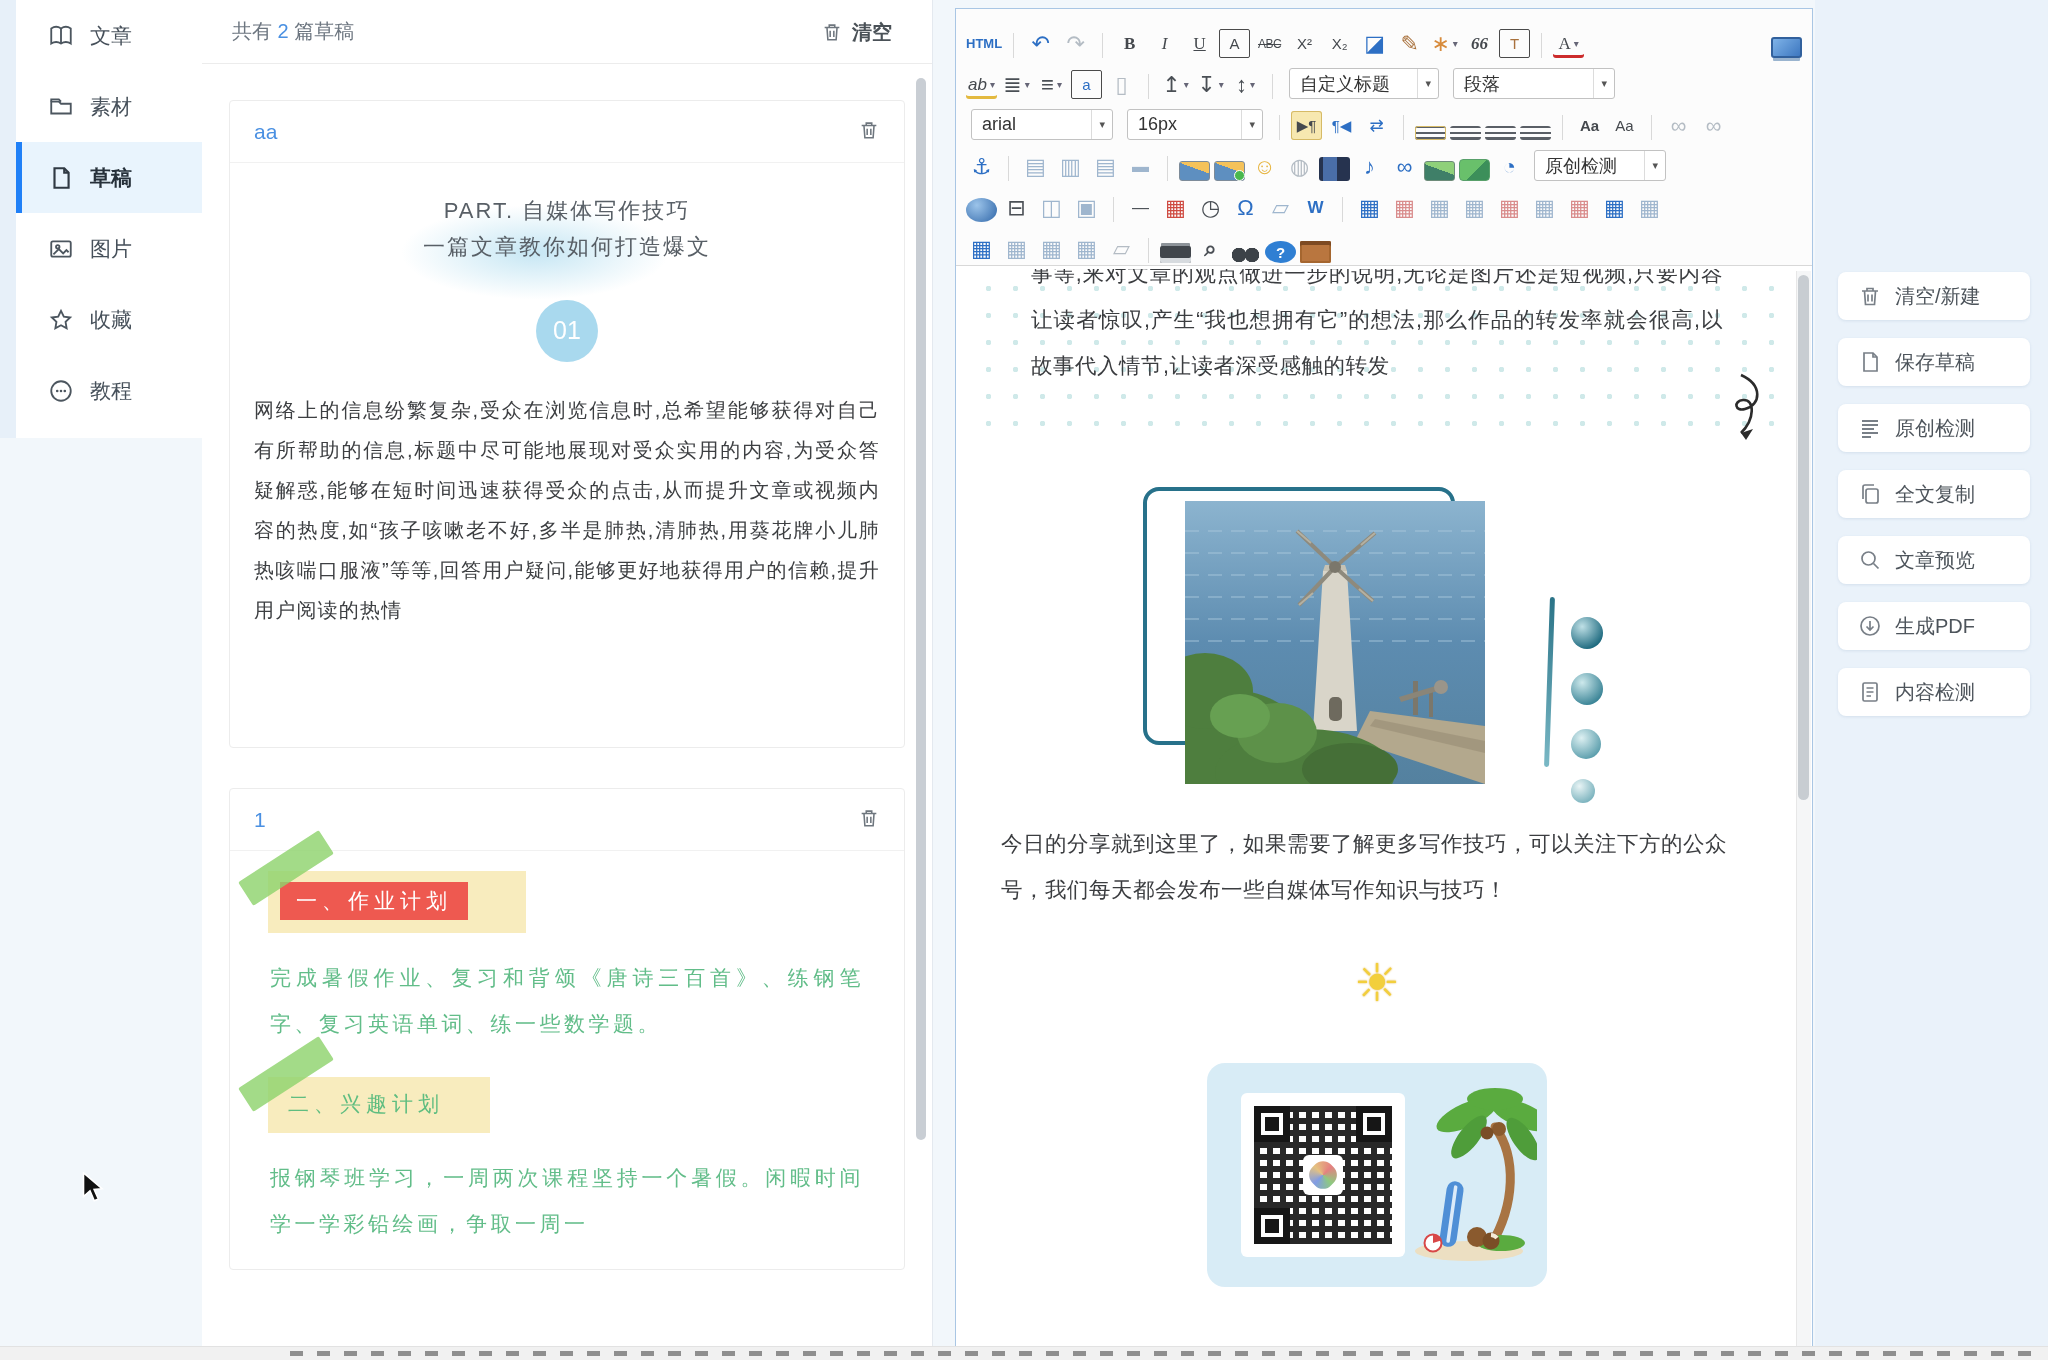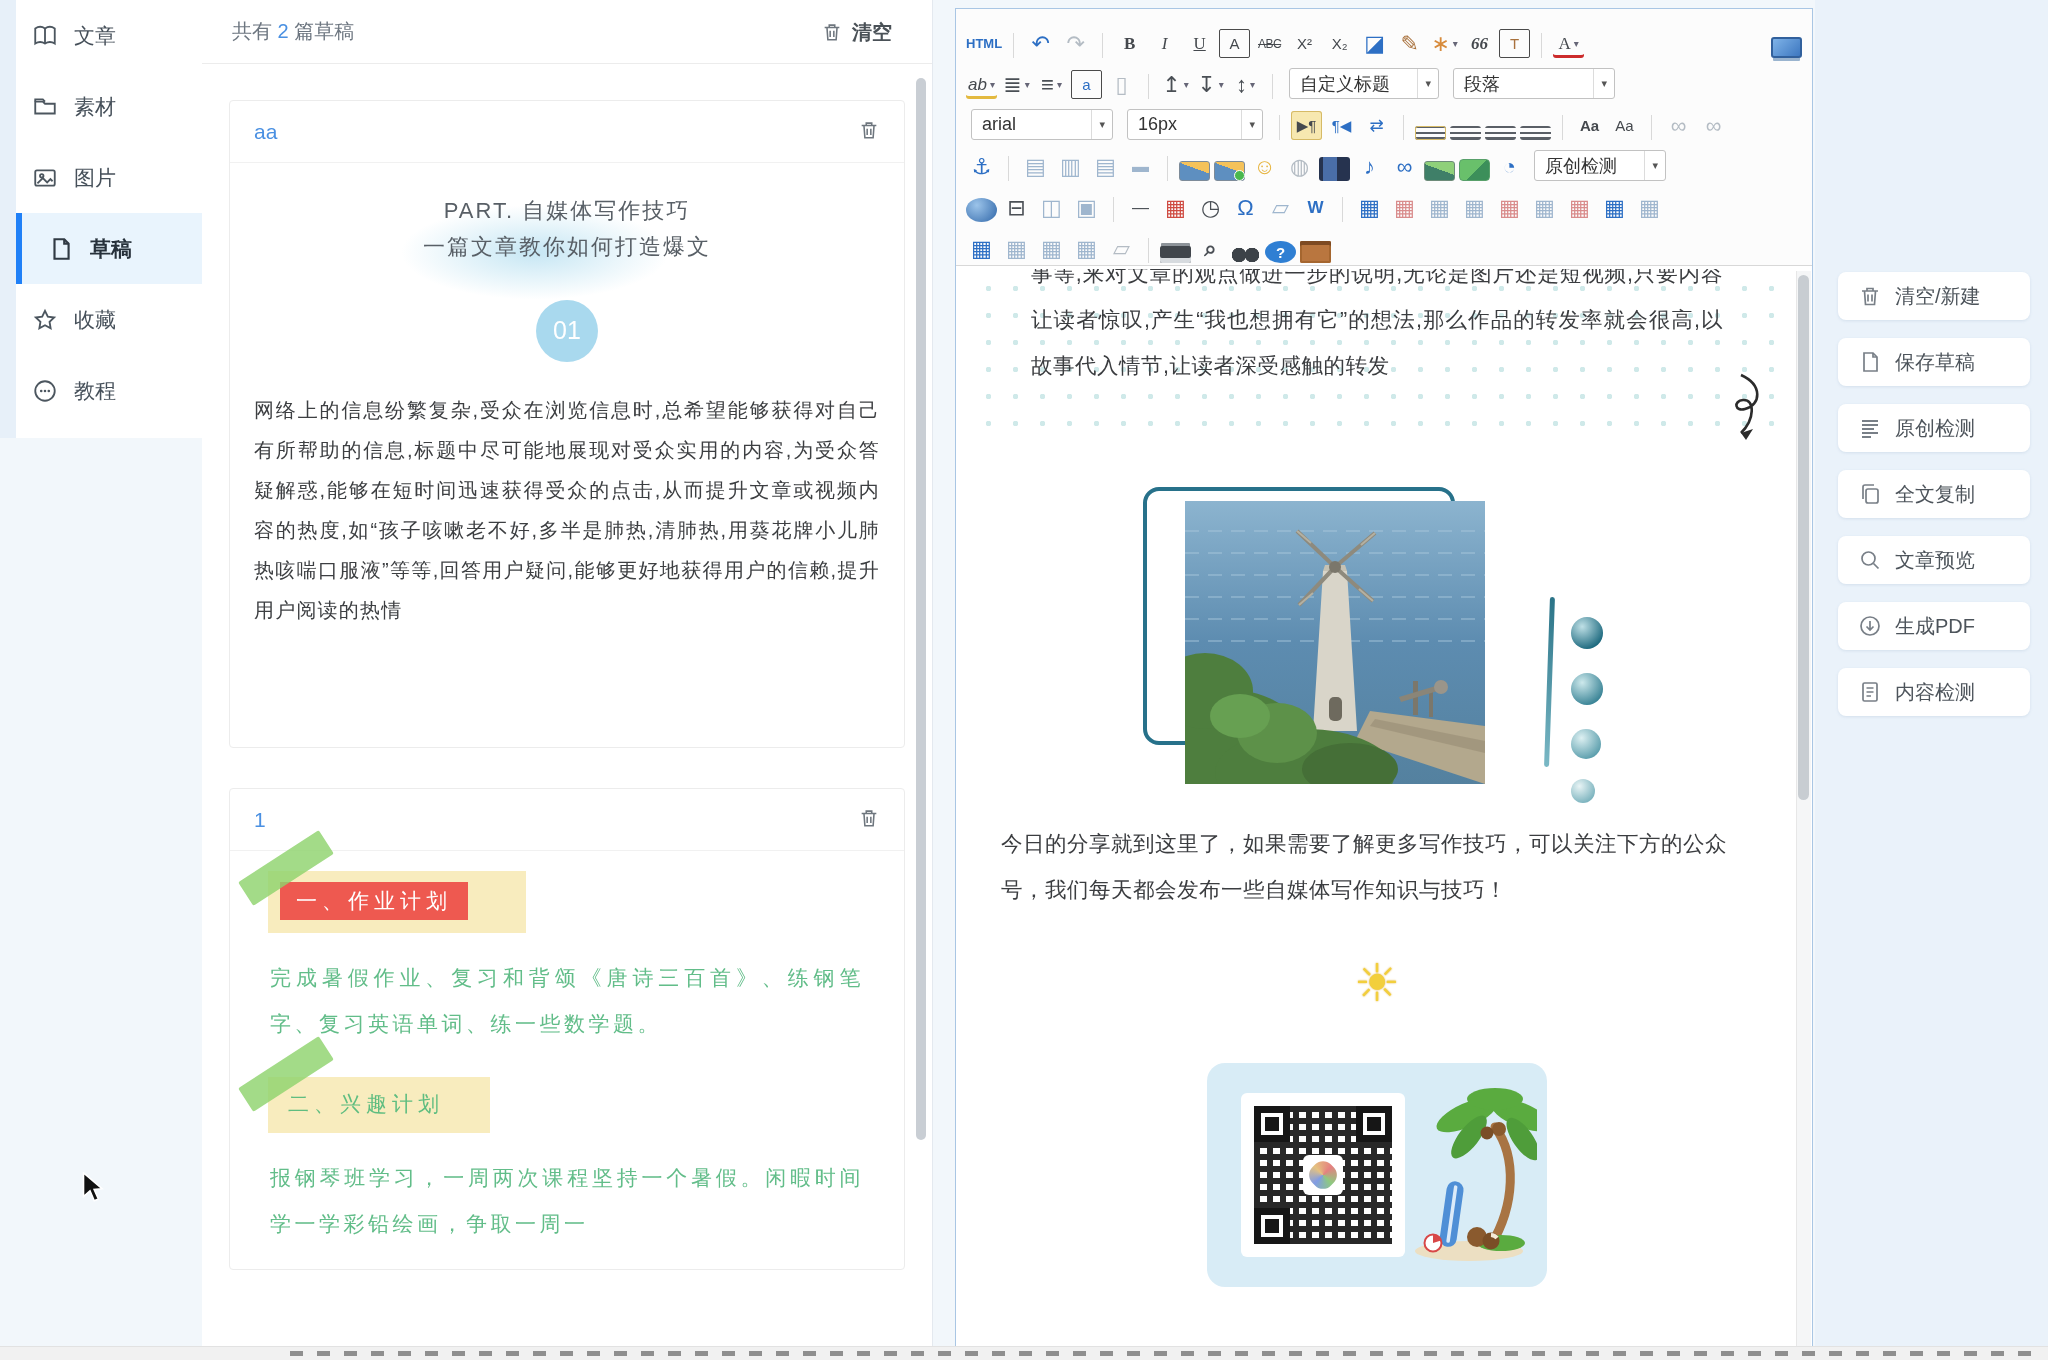--- a/index.html
+++ b/index.html
@@ -3,21 +3,21 @@
 <meta charset="utf-8">
 <style>
   * { margin:0; padding:0; box-sizing:border-box; }
   html,body { width:2048px; height:1360px; overflow:hidden; }
   body { font-family:"Liberation Sans","DejaVu Sans",sans-serif; background:#f2f7fb; position:relative; color:#333; }
   .serif { font-family:"Liberation Serif","DejaVu Serif",serif; }
 
   
   .left-strip { position:absolute; left:0; top:0; width:16px; height:438px; background:#e7f0f9; }
   .sidebar { position:absolute; left:16px; top:0; width:186px; height:438px; background:#fff; }
-  .side-item { display:flex; align-items:center; gap:16px; height:71px; padding-left:16px; font-size:21px; color:#46505a; cursor:pointer; }
+  .side-item { display:flex; align-items:center; gap:16px; height:71px; padding-left:32px; font-size:21px; color:#46505a; cursor:pointer; }
   .side-item svg { width:26px; height:26px; stroke:#4c565f; fill:none; stroke-width:1.7; flex:0 0 auto; }
   .side-item.active { background:#e9f4fd; border-left:6px solid #2080f7; padding-left:26px; font-weight:bold; color:#26303a; }
   .side-item.active svg { stroke:#303a44; stroke-width:2; }
 
   
   .drafts { position:absolute; left:202px; top:0; width:731px; height:1346px; background:#fff; border-right:1px solid #e4e9ef; }
   .d-head { height:64px; display:flex; align-items:center; padding:0 30px; border-bottom:1px solid #ececec; position:relative; }
   .d-summary { font-size:20px; color:#6d7680; }
   .d-summary .cnt { color:#4a90e2; }
   .clear-btn { position:absolute; right:40px; top:0; height:64px; display:flex; align-items:center; gap:9px; font-size:20px; color:#4a5157; cursor:pointer;font-weight:bold; }
@@ -137,34 +137,34 @@
       </svg>
     <span>文章</span>
   </div>
   <div class="side-item">
     <svg viewBox="0 0 24 24">
         <path d="M3 7v11h18V9h-9l-2-2H3z"></path>
         <path d="M3 7V5h7l2 2"></path>
       </svg>
     <span>素材</span>
   </div>
+  <div class="side-item active">
+    <svg viewBox="0 0 24 24">
+        <path d="M6 3h9l4 4v14H6z"></path>
+        <path d="M15 3v4h4"></path>
+      </svg>
+    <span>草稿</span>
+  </div>
   <div class="side-item">
     <svg viewBox="0 0 24 24">
         <rect x="3" y="5" width="18" height="14" rx="1.5"></rect>
         <circle cx="9" cy="10" r="1.6"></circle>
         <path d="M5 17l5-5 4 4 3-3 2 2"></path>
       </svg>
     <span>图片</span>
-  </div>
-  <div class="side-item active">
-    <svg viewBox="0 0 24 24">
-        <path d="M6 3h9l4 4v14H6z"></path>
-        <path d="M15 3v4h4"></path>
-      </svg>
-    <span>草稿</span>
   </div>
   <div class="side-item">
     <svg viewBox="0 0 24 24">
         <path d="M12 3.5l2.6 5.4 5.9.8-4.3 4.1 1 5.9-5.2-2.8-5.2 2.8 1-5.9-4.3-4.1 5.9-.8z"></path>
       </svg>
     <span>收藏</span>
   </div>
   <div class="side-item">
     <svg viewBox="0 0 24 24">
         <circle cx="12" cy="12" r="9"></circle>

